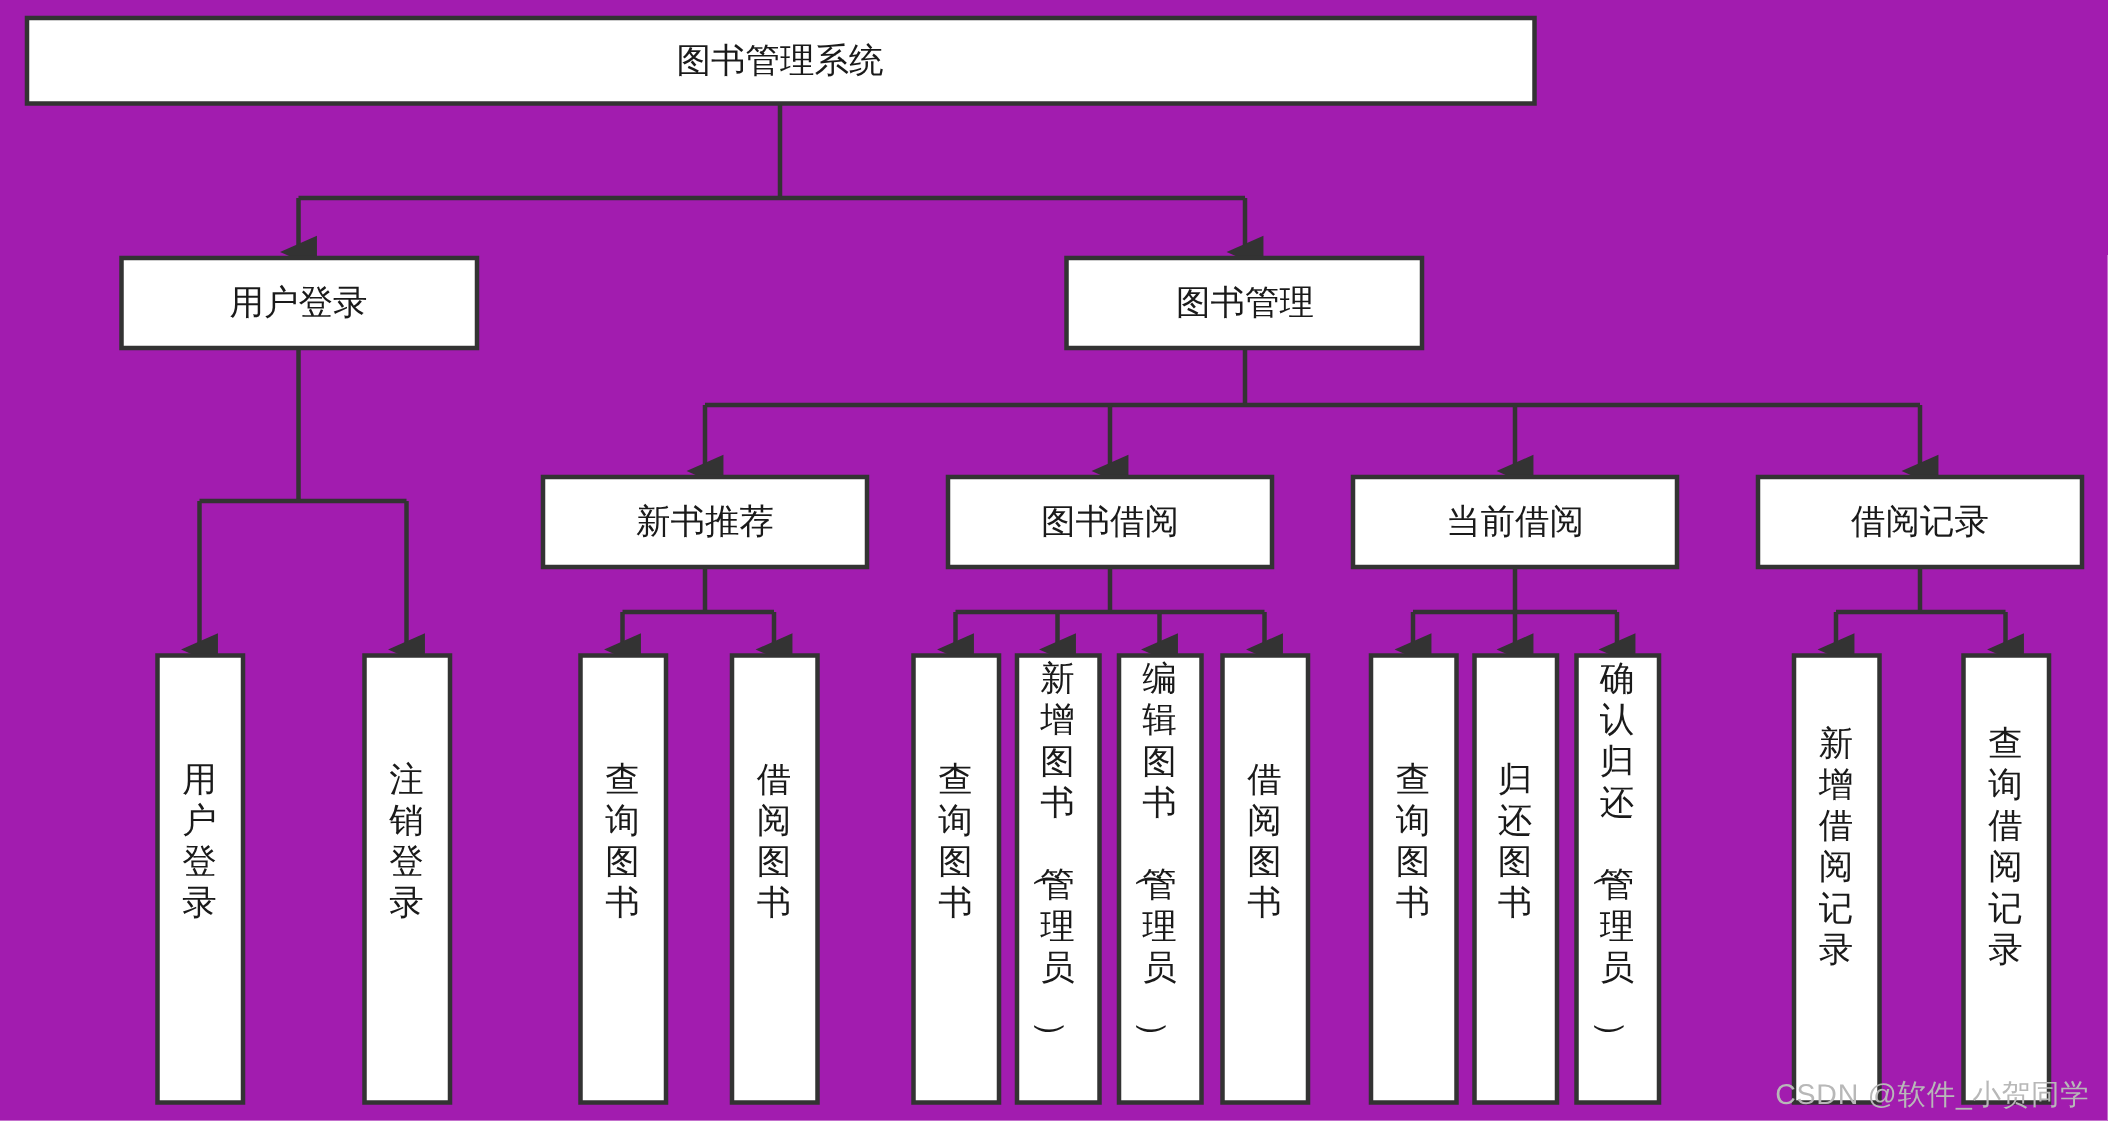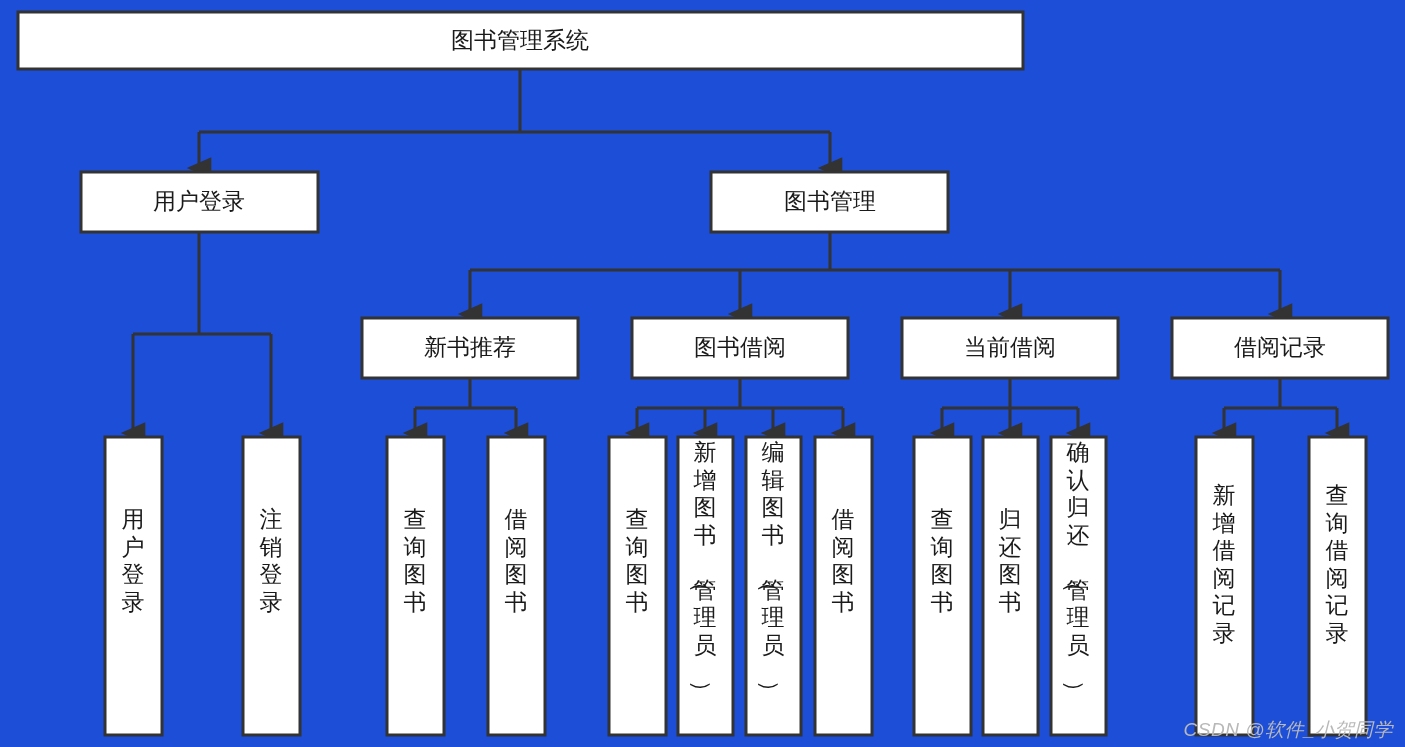--- a/index.html
+++ b/index.html
@@ -11,21 +11,21 @@
     width: 1405px;
     height: 747px;
     font-family: "Liberation Sans", "DejaVu Sans", sans-serif;
     overflow: hidden;
     position: relative;
   }
   #diagram-root {
     position: relative;
     width: 1405px;
     height: 747px;
-    background: #1d4ed8;
+    background: #a21caf;
   }
   svg.diagram-canvas {
     position: absolute;
     top: 0;
     left: 0;
     width: 1405px;
     height: 747px;
     display: block;
   }
   .node-box {
@@ -54,21 +54,20 @@
   .watermark-text {
     position: absolute;
     right: 12px;
     bottom: 4px;
     font-family: "Liberation Sans", "DejaVu Sans", sans-serif;
     font-size: 19px;
     color: #b8b8b8;
     letter-spacing: 0.5px;
     white-space: nowrap;
     user-select: none;
-    font-style: italic;
   }
 </style>
 </head>
 <body>
 
 <div id="diagram-root">
 
   <svg class="diagram-canvas" viewBox="0 0 1405 747" xmlns="http://www.w3.org/2000/svg">
     <defs>
       <marker id="arrowhead" markerWidth="9" markerHeight="9" refX="4.2" refY="4.5" orient="auto" markerUnits="strokeWidth">

